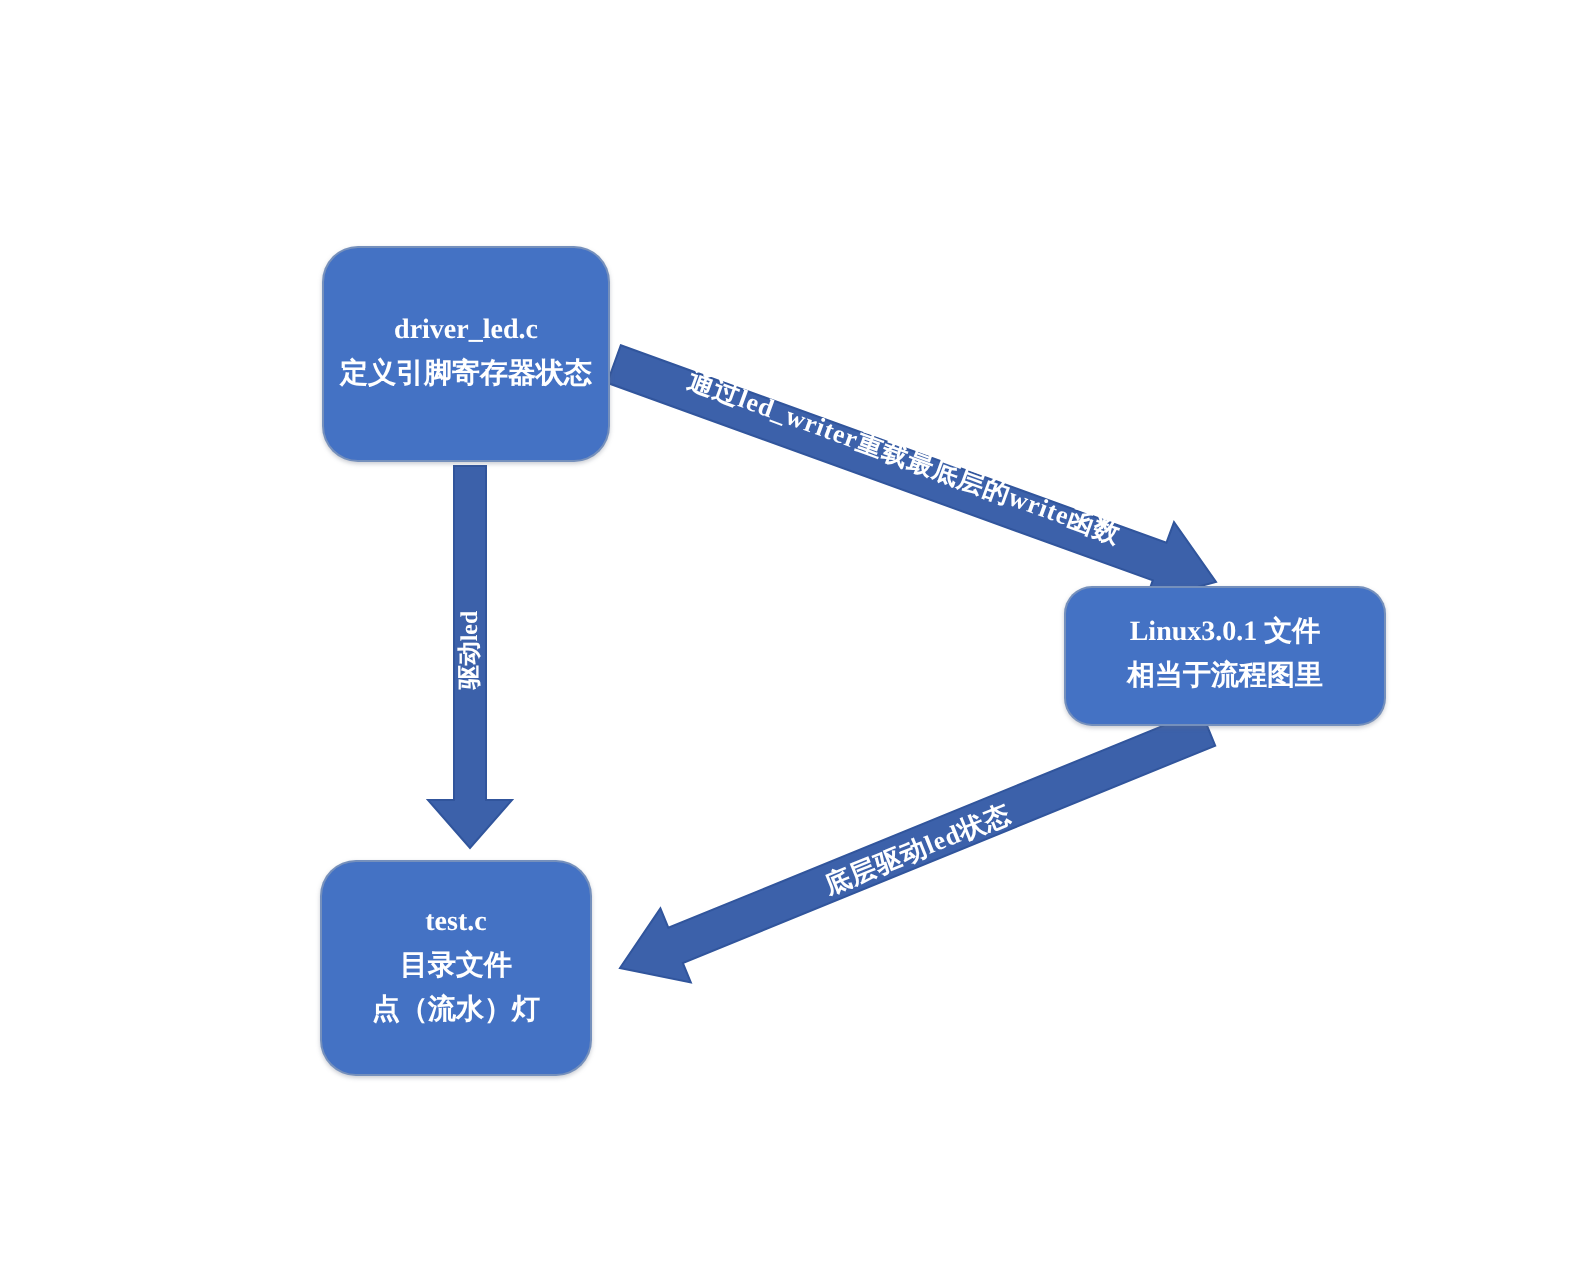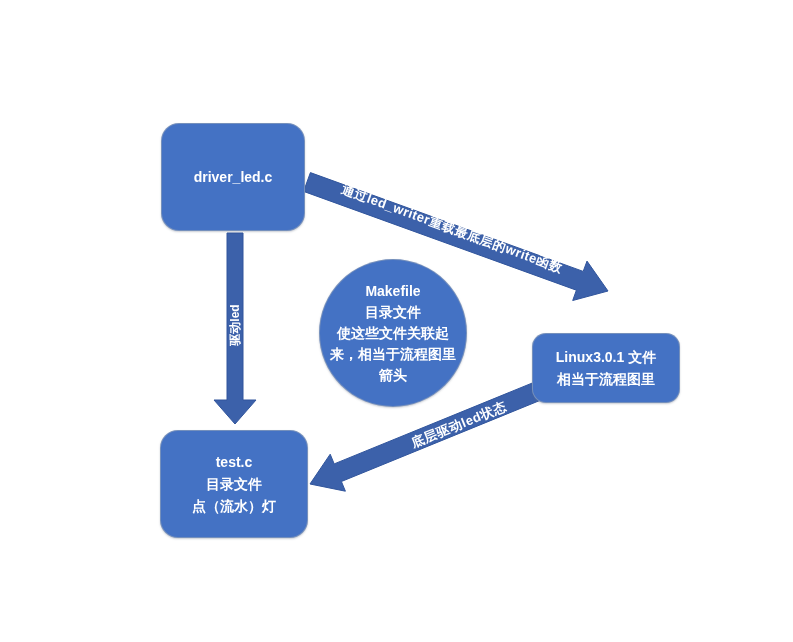--- a/index.html
+++ b/index.html
@@ -1,21 +1,21 @@
 <!DOCTYPE html>
 <html><head>
 <meta charset="utf-8">
 <style>
   html,body{margin:0;padding:0;background:#ffffff;}
   .canvas{
     position:relative;
     width:793px;height:642px;
     background:#ffffff;
     overflow:hidden;
-    font-family:Liberation Sans, sans-serif;
+    font-family:Liberation Serif, serif;
   }
   .node{
     position:absolute;
     background:#4472C4;
     border:1px solid rgba(145,160,185,0.65);
     color:#ffffff;
     display:flex;
     flex-direction:column;
     align-items:center;
     justify-content:center;
@@ -23,22 +23,22 @@
     box-shadow:0 1px 2px rgba(100,110,130,0.35);
     box-sizing:border-box;
   }
   .node .line{
     font-size:14px;
     line-height:22px;
     font-weight:600;
     white-space:nowrap;
   }
   .node-driver{left:161px;top:123px;width:144px;height:108px;border-radius:18px;}
-  .node-test{left:160px;top:430px;width:148px;height:108px;border-radius:18px;}
-  .node-linux{left:532px;top:293px;width:148px;height:70px;border-radius:14px;margin-top:40px;}
+  .node-test{left:160px;top:430px;width:136px;height:108px;border-radius:18px;}
+  .node-linux{left:532px;top:293px;width:161px;height:70px;border-radius:14px;}
   .node-circle{left:319px;top:259px;width:148px;height:148px;border-radius:50%;}
   .node-circle .line{font-size:14px;line-height:21px;}
   .arrows{position:absolute;left:0;top:0;width:793px;height:642px;}
   .arrows polygon{fill:#3C61AA;stroke:#31559C;stroke-width:1;}
   .arrow-label{
     position:absolute;
     color:#ffffff;
     white-space:nowrap;
     font-weight:600;
     pointer-events:none;
@@ -67,29 +67,23 @@
 <div class="canvas">
 
   <svg class="arrows" viewBox="0 0 793 642" xmlns="http://www.w3.org/2000/svg">
     <polygon points="310.4,172.6 583.2,271.4 587.0,261.1 608,291 572.7,300.5 576.4,290.2 303.6,191.4"></polygon>
     <polygon points="227,233 243,233 243,400 256,400 235,424 214,400 227,400"></polygon>
     <polygon points="600.4,355.2 334.2,463.9 330.2,454.2 310,484 345.4,491.2 341.4,481.5 607.6,372.8"></polygon>
   </svg>
 
   <div class="node node-driver">
     <div class="line">driver_led.c</div>
+    <div class="line">定义引脚寄存器状态</div>
   </div>
 
-  <div class="node node-circle">
-    <div class="line">Makefile</div>
-    <div class="line">目录文件</div>
-    <div class="line">使这些文件关联起</div>
-    <div class="line">来，相当于流程图里</div>
-    <div class="line">箭头</div>
-  </div>
 
   <div class="node node-linux">
     <div class="line">Linux3.0.1 文件</div>
     <div class="line">相当于流程图里</div>
   </div>
 
   <div class="node node-test">
     <div class="line">test.c</div>
     <div class="line">目录文件</div>
     <div class="line">点（流水）灯</div>

